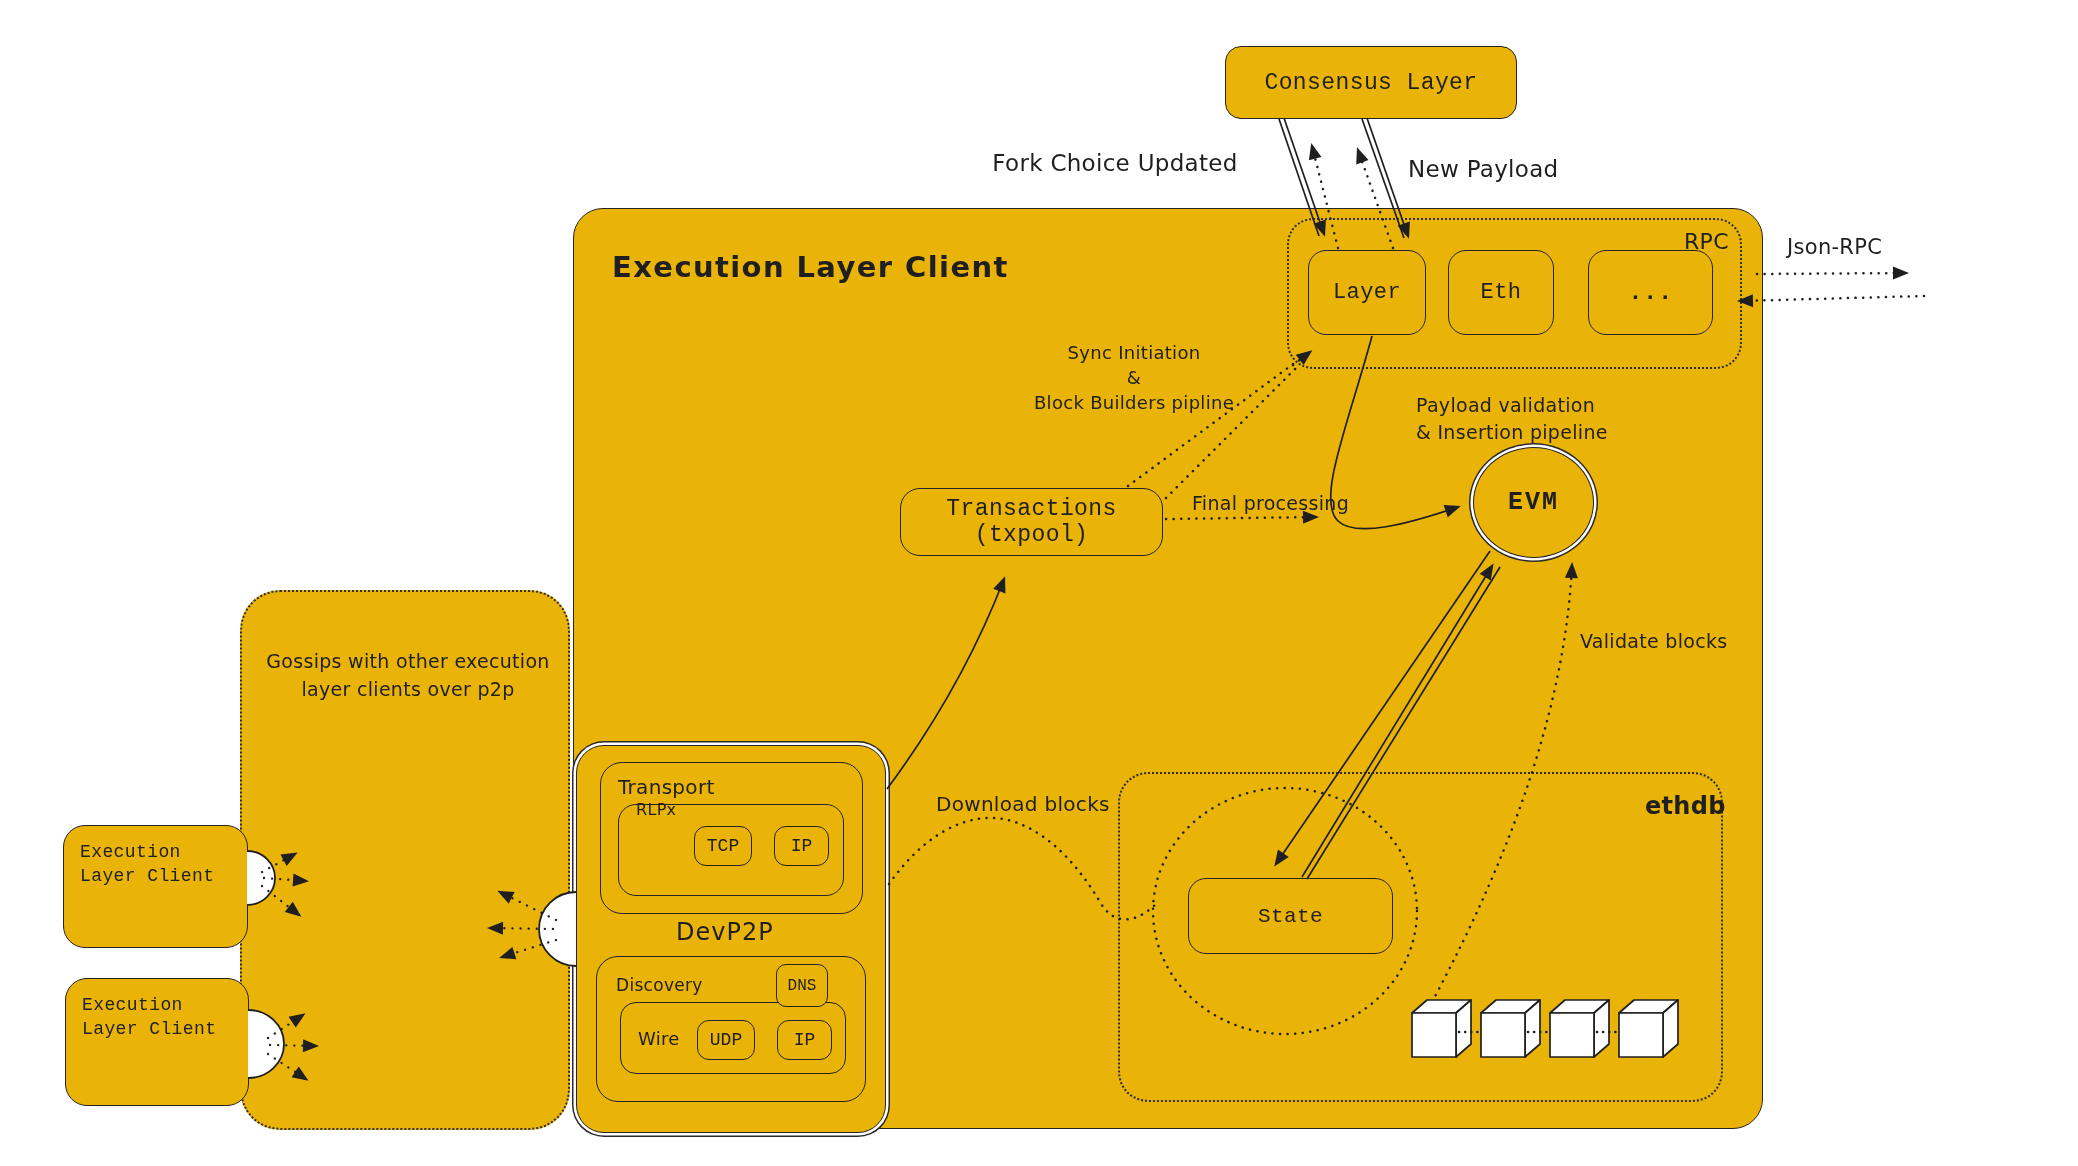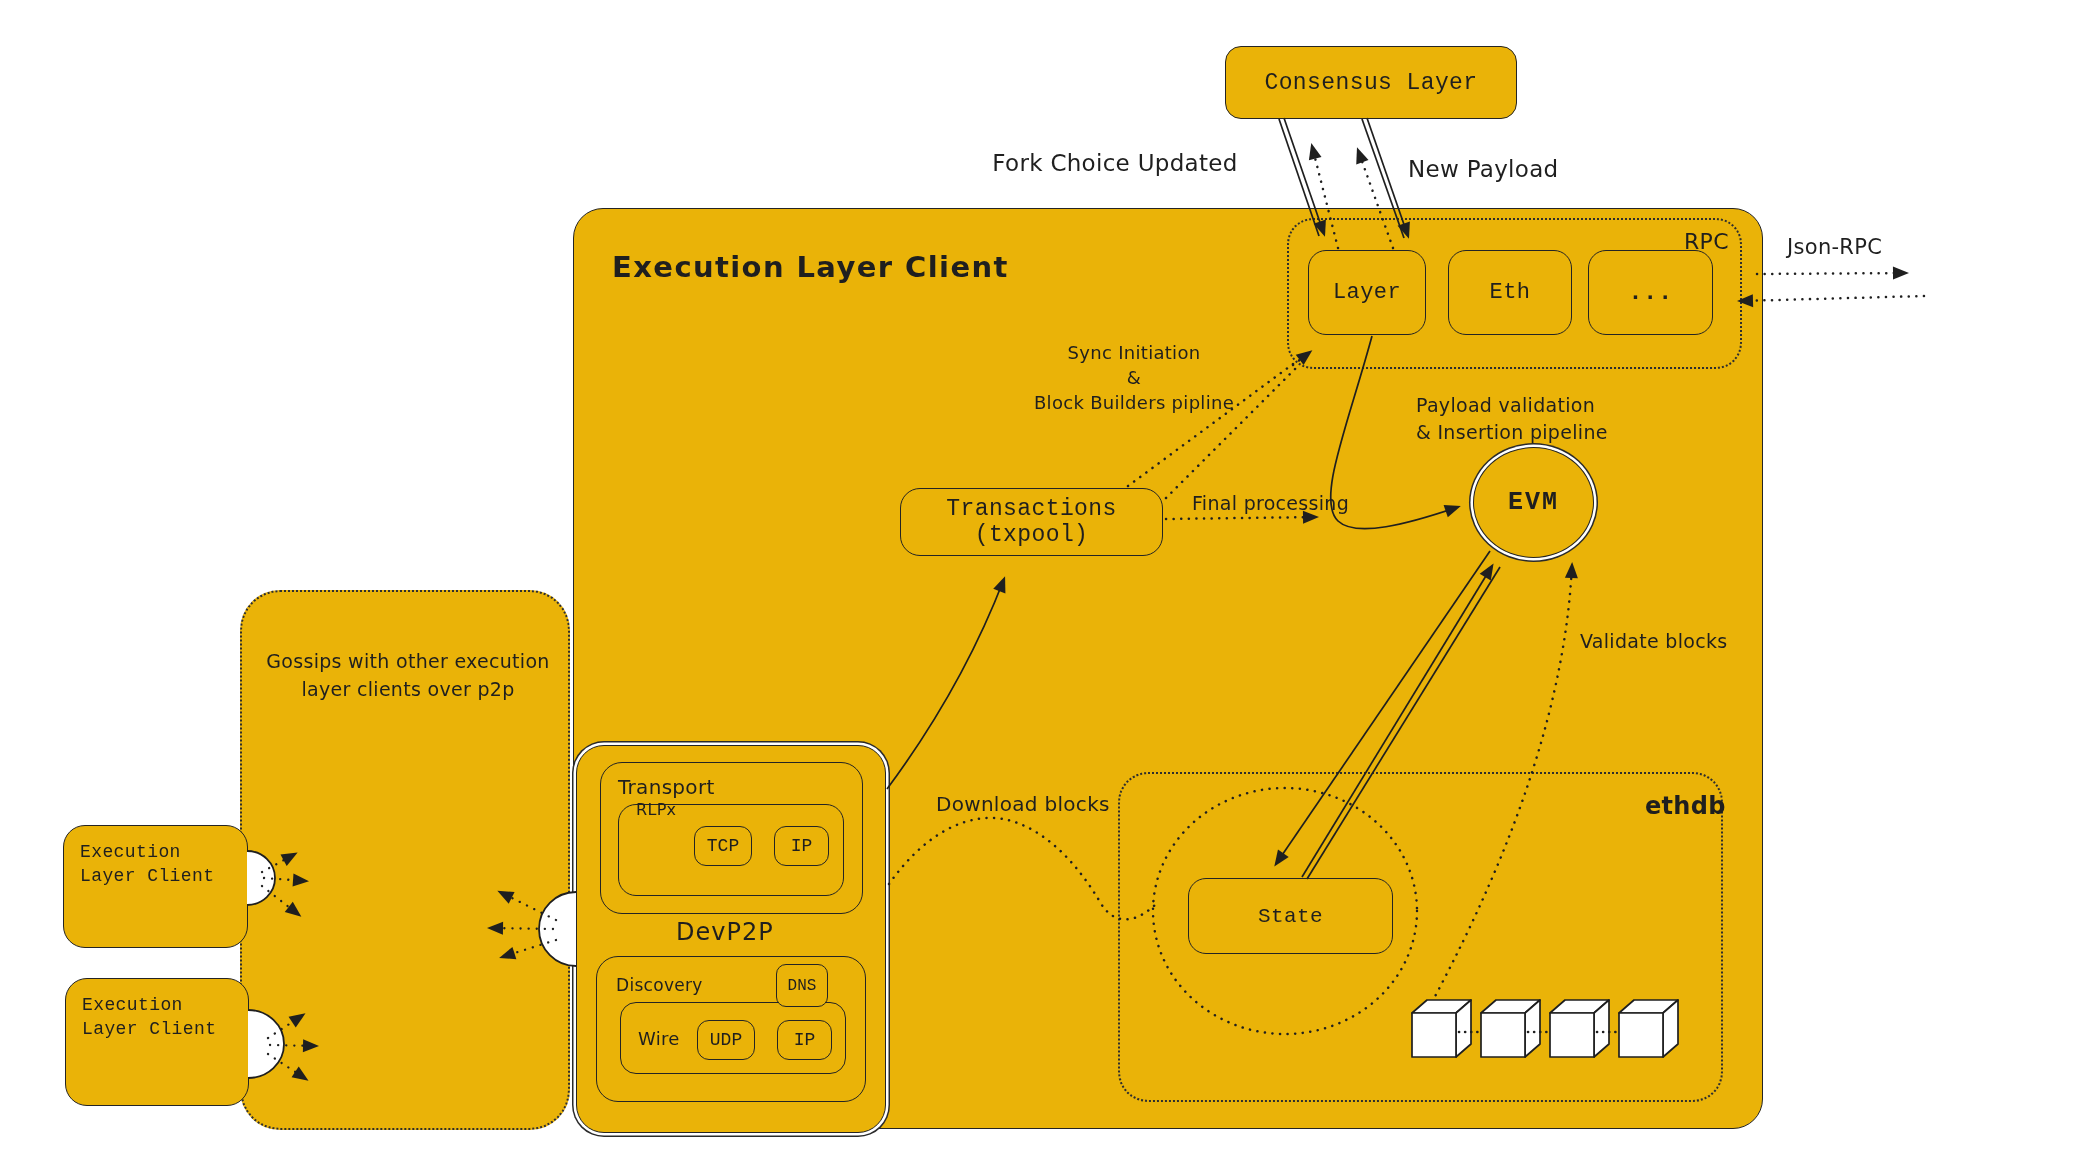--- a/index.html
+++ b/index.html
@@ -25,21 +25,21 @@
 
   <div class="box" style="left:573px;top:208px;width:1190px;height:921px;border-radius:30px;z-index:1"></div>
   <div class="lbl" style="left:612px;top:250px;font-size:29px;font-weight:600;letter-spacing:1.4px;z-index:3">Execution Layer Client</div>
 
   <div class="box dotted" style="left:1287px;top:218px;width:455px;height:151px;border-radius:26px;z-index:2"></div>
   <div class="lbl" style="left:1684px;top:229px;font-size:22px;font-weight:500">RPC</div>
 
   <div class="box center" style="left:1308px;top:250px;width:118px;height:85px;z-index:3">
     <span class="boxlbl" style="font-size:22px">Layer</span>
   </div>
-  <div class="box center" style="left:1448px;top:250px;width:124px;height:85px;z-index:3">
+  <div class="box center" style="left:1448px;top:250px;width:106px;height:85px;z-index:3">
     <span class="boxlbl" style="font-size:22px">Eth</span>
   </div>
   <div class="box center" style="left:1588px;top:250px;width:125px;height:85px;z-index:3">
     <span class="boxlbl" style="font-size:24px;font-weight:700">...</span>
   </div>
 
 
   <div class="box center" style="left:900px;top:488px;width:263px;height:68px;border-radius:20px;z-index:3">
     <span class="boxlbl" style="font-size:23px">Transactions (txpool)</span>
   </div>

